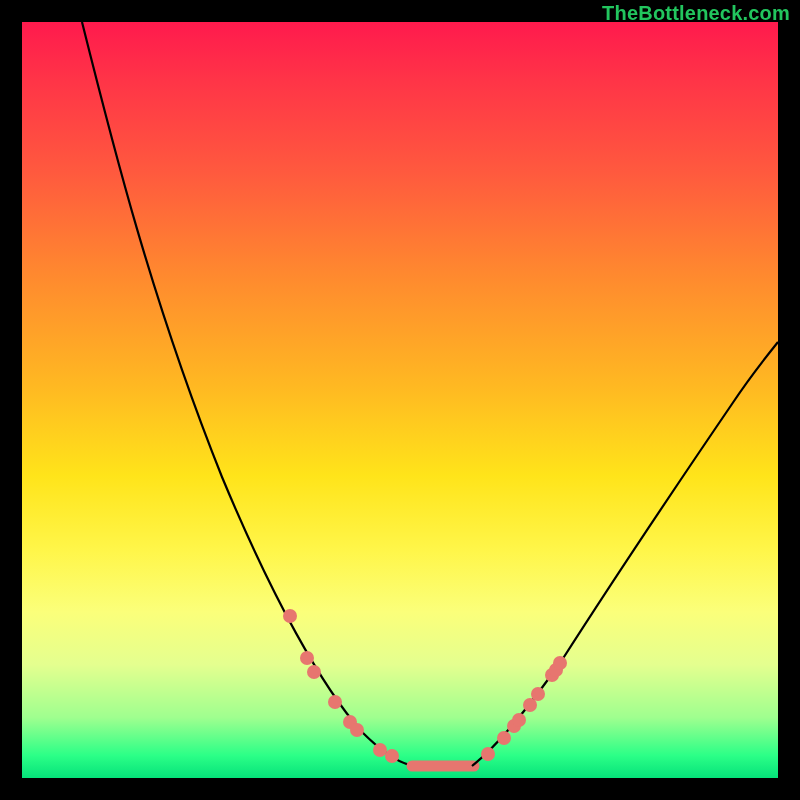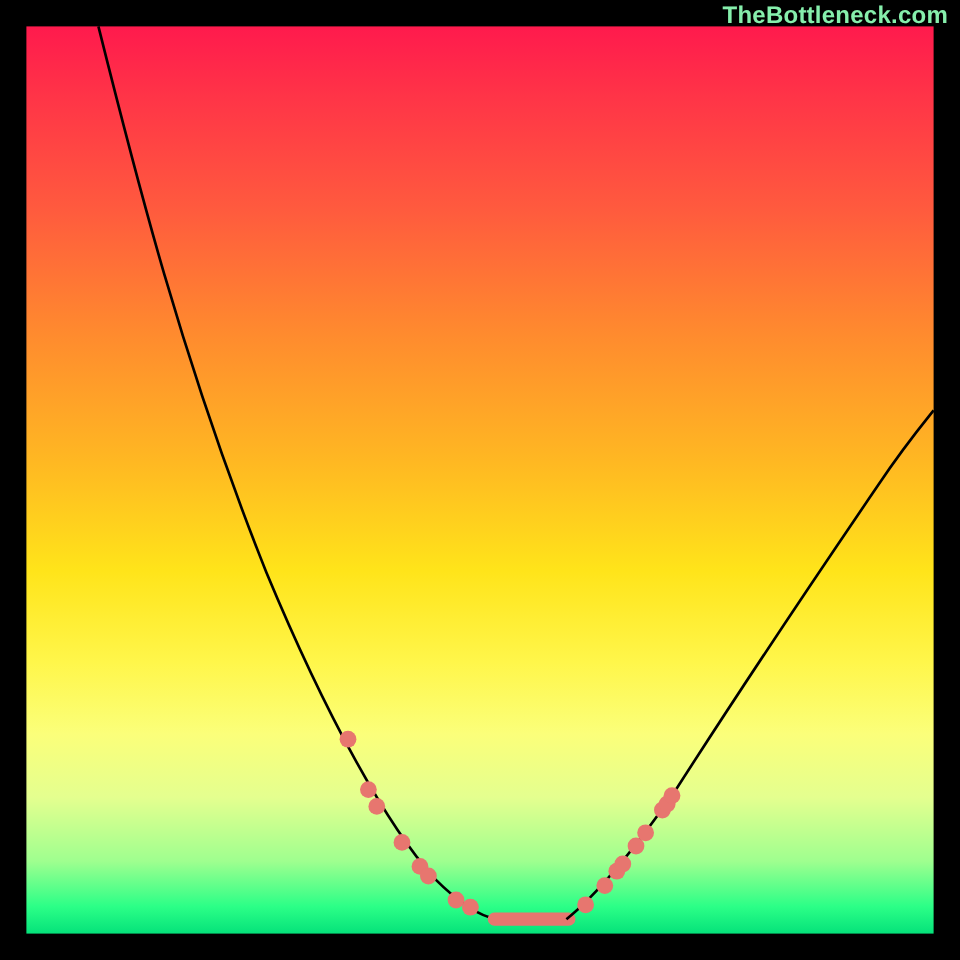--- a/index.html
+++ b/index.html
@@ -29,21 +29,21 @@
       #e4ff8f 85%,
       #9fff8f 92%,
       #2cff87 97%,
       #05e27a 100%
     );
   }
   .watermark {
     position: absolute;
     top: 2px;
     right: 10px;
-    color: #86efac;
+    color: #22c55e;
     font-size: 20px;
     font-weight: 600;
     letter-spacing: 0.2px;
     text-align: right;
   }
   svg.plot {
     position: absolute;
     left: 0;
     top: 0;
     width: 756px;

